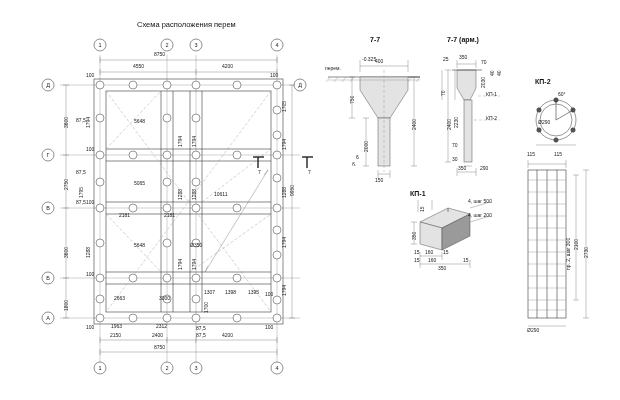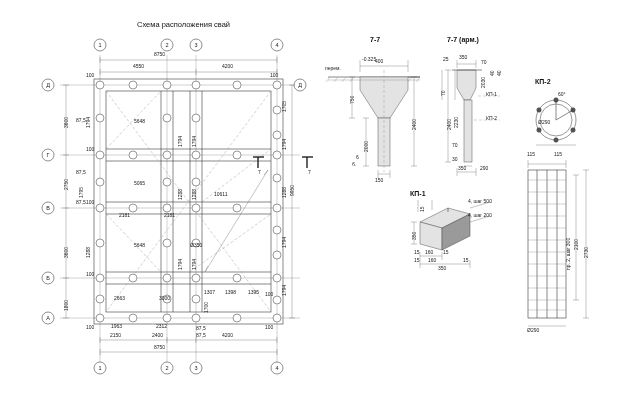--- a/index.html
+++ b/index.html
@@ -19,21 +19,21 @@
   .grey{fill:#e3e3e3;stroke:#555;stroke-width:.5;}
   .dark{fill:#9a9a9a;stroke:#444;stroke-width:.5;}
   .bub{fill:#fff;stroke:#444;stroke-width:.6;}
   .bubt{font-size:5.5px;fill:#222;text-anchor:middle;dominant-baseline:central;font-family:"Liberation Sans",sans-serif;}
 </style>
 </head>
 <body>
 
 <div id="root">
 
-  <div class="title" style="left:137px;top:20px;">Схема расположения свай</div>
+  <div class="title" style="left:137px;top:20px;">Схема расположения перем</div>
   <div class="sub" style="left:370px;top:36px;">7-7</div>
   <div class="sub" style="left:447px;top:36px;">7-7 (арм.)</div>
   <div class="sub" style="left:410px;top:190px;">КП-1</div>
   <div class="sub" style="left:535px;top:78px;">КП-2</div>
 
   <svg width="620" height="400">
 
     <g class="lnT">
       <line x1="100" y1="55" x2="100" y2="372"></line>
       <line x1="167" y1="55" x2="167" y2="372"></line>

